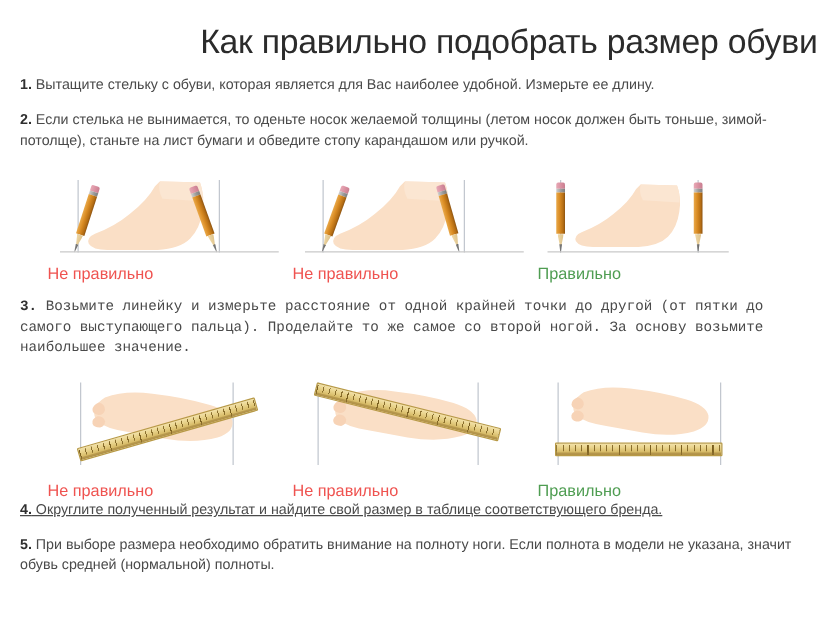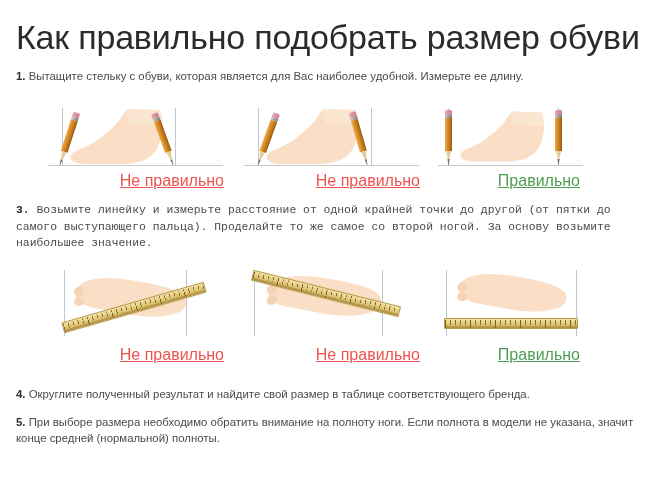--- a/index.html
+++ b/index.html
@@ -16,26 +16,27 @@
     position: relative;
   }
   .page {
     width: 670px;
     height: 503px;
     position: relative;
     box-sizing: border-box;
     padding: 0 16px;
   }
   .title {
-    font-size: 34px;
+    font-size: 27px;
     font-weight: 400;
     color: #2b2b2b;
     letter-spacing: -0.2px;
     margin: 18px 0 0 0;
     line-height: 1.15;
+    text-align: right;
   }
   .step {
     font-size: 11.4px;
     line-height: 1.45;
     color: #4a4a4a;
     margin-top: 11px;
     max-width: 640px;
   }
   .step .num {
     font-weight: bold;
@@ -62,24 +63,23 @@
     width: 196px;
     height: 92px;
   }
   .panel.ruler-panel { height: 98px; }
 
   .caption {
     position: absolute;
     bottom: -2px;
     left: 0;
     width: 186px;
-    text-align: right;
-    font-size: 16px;
+    text-align: left;
+    font-size: 13px;
     font-weight: 400;
-    text-decoration: underline;
   }
   .caption.wrong { color: #ef5350; }
   .caption.right { color: #4f9d52; }
 
   .scene {
     position: absolute;
     left: 0;
     top: 0;
     width: 196px;
     height: 70px;
@@ -188,20 +188,23 @@
 <body>
 
 <div class="page">
 
   <h1 class="title">Как правильно подобрать размер обуви</h1>
 
   <p class="step">
     <span class="num">1.</span><span> Вытащите стельку с обуви, которая является для Вас наиболее удобной. Измерьте ее длину.</span>
   </p>
 
+  <p class="step">
+    <span class="num">2.</span><span> Если стелька не вынимается, то оденьте носок желаемой толщины (летом носок должен быть тоньше, зимой-потолще), станьте на лист бумаги и обведите стопу карандашом или ручкой.</span>
+  </p>
 
 
   <div class="illus-row">
 
     <div class="panel">
       <div class="scene">
         <div class="vline" style="left:24px;"></div>
         <div class="vline" style="left:137px;"></div>
 
         <svg class="foot-side" style="left:30px; width:110px; height:56px;" viewBox="0 0 110 56">
@@ -353,21 +356,21 @@
         <div class="ruler" style="left:14px; top:54px; width:134px; transform:rotate(0deg);">
           <div class="ticks"></div>
           <div class="ticks2"></div>
           <div class="edge"></div>
         </div>
       </div>
       <div class="caption right" style="width:150px;">Правильно</div>
     </div>
   </div>
 
-  <p class="step" style="margin-top:24px;">
+  <p class="step" style="margin-top:2px;text-decoration:underline;">
     <span class="num">4.</span><span> Округлите полученный результат и найдите свой размер в таблице соответствующего бренда.</span>
   </p>
 
   <p class="step">
-    <span class="num">5.</span><span> При выборе размера необходимо обратить внимание на полноту ноги. Если полнота в модели не указана, значит конце средней (нормальной) полноты.</span>
+    <span class="num">5.</span><span> При выборе размера необходимо обратить внимание на полноту ноги. Если полнота в модели не указана, значит обувь средней (нормальной) полноты.</span>
   </p>
 
 </div>
 
 </body></html>

